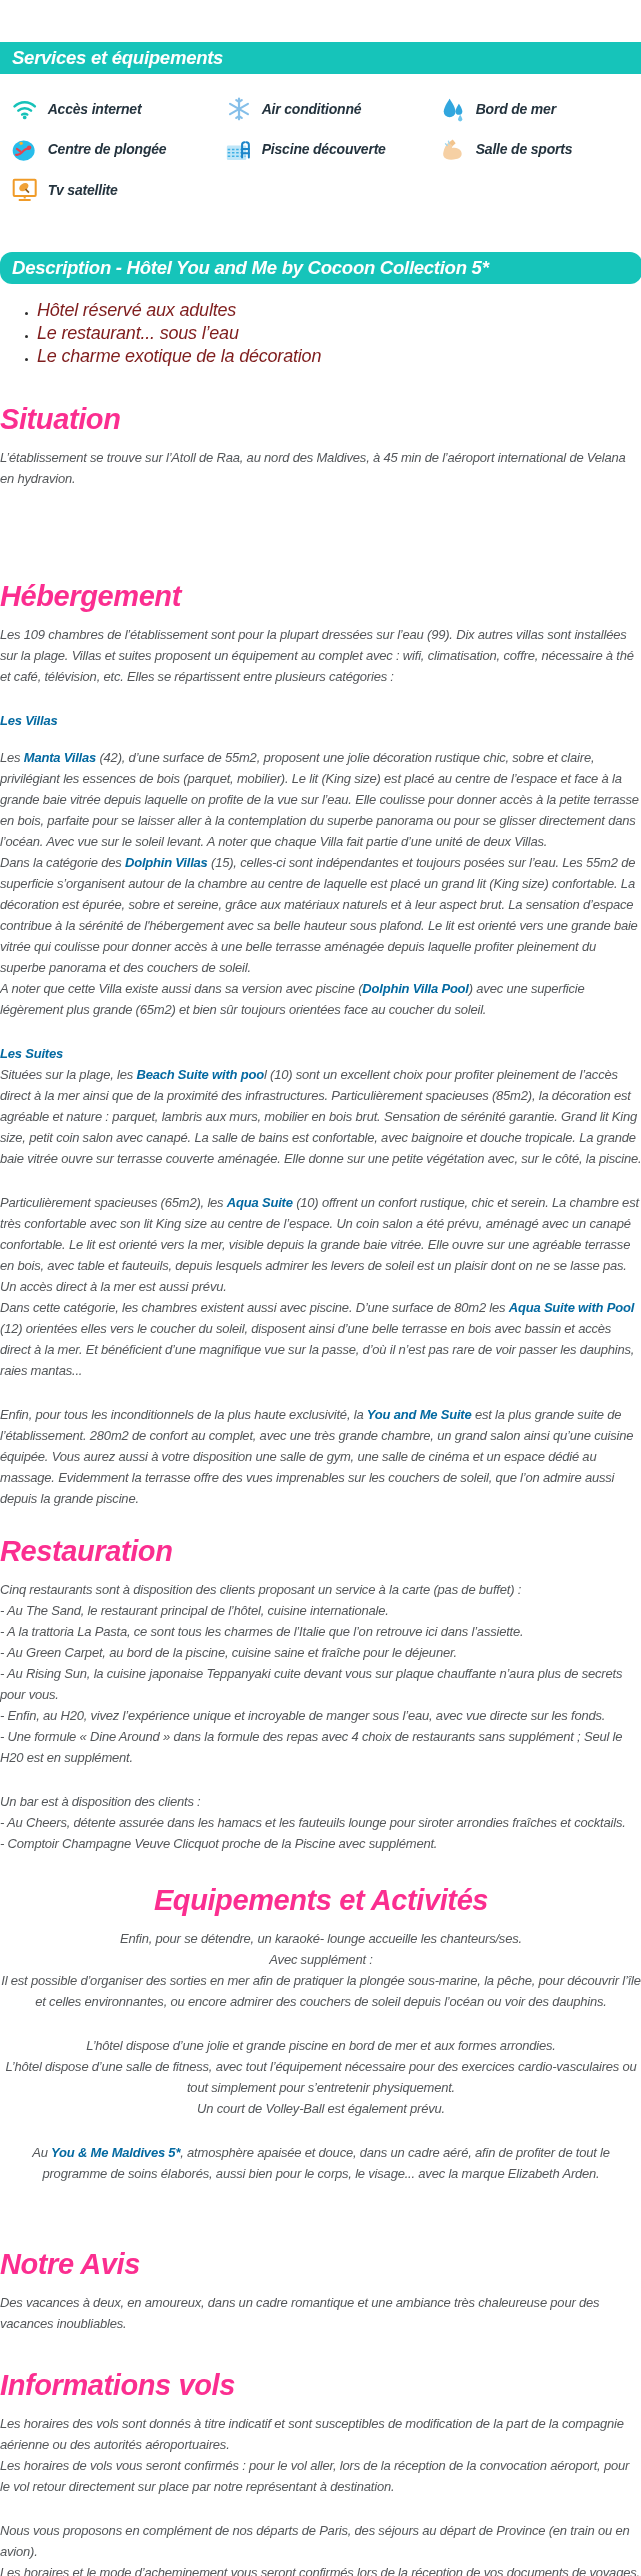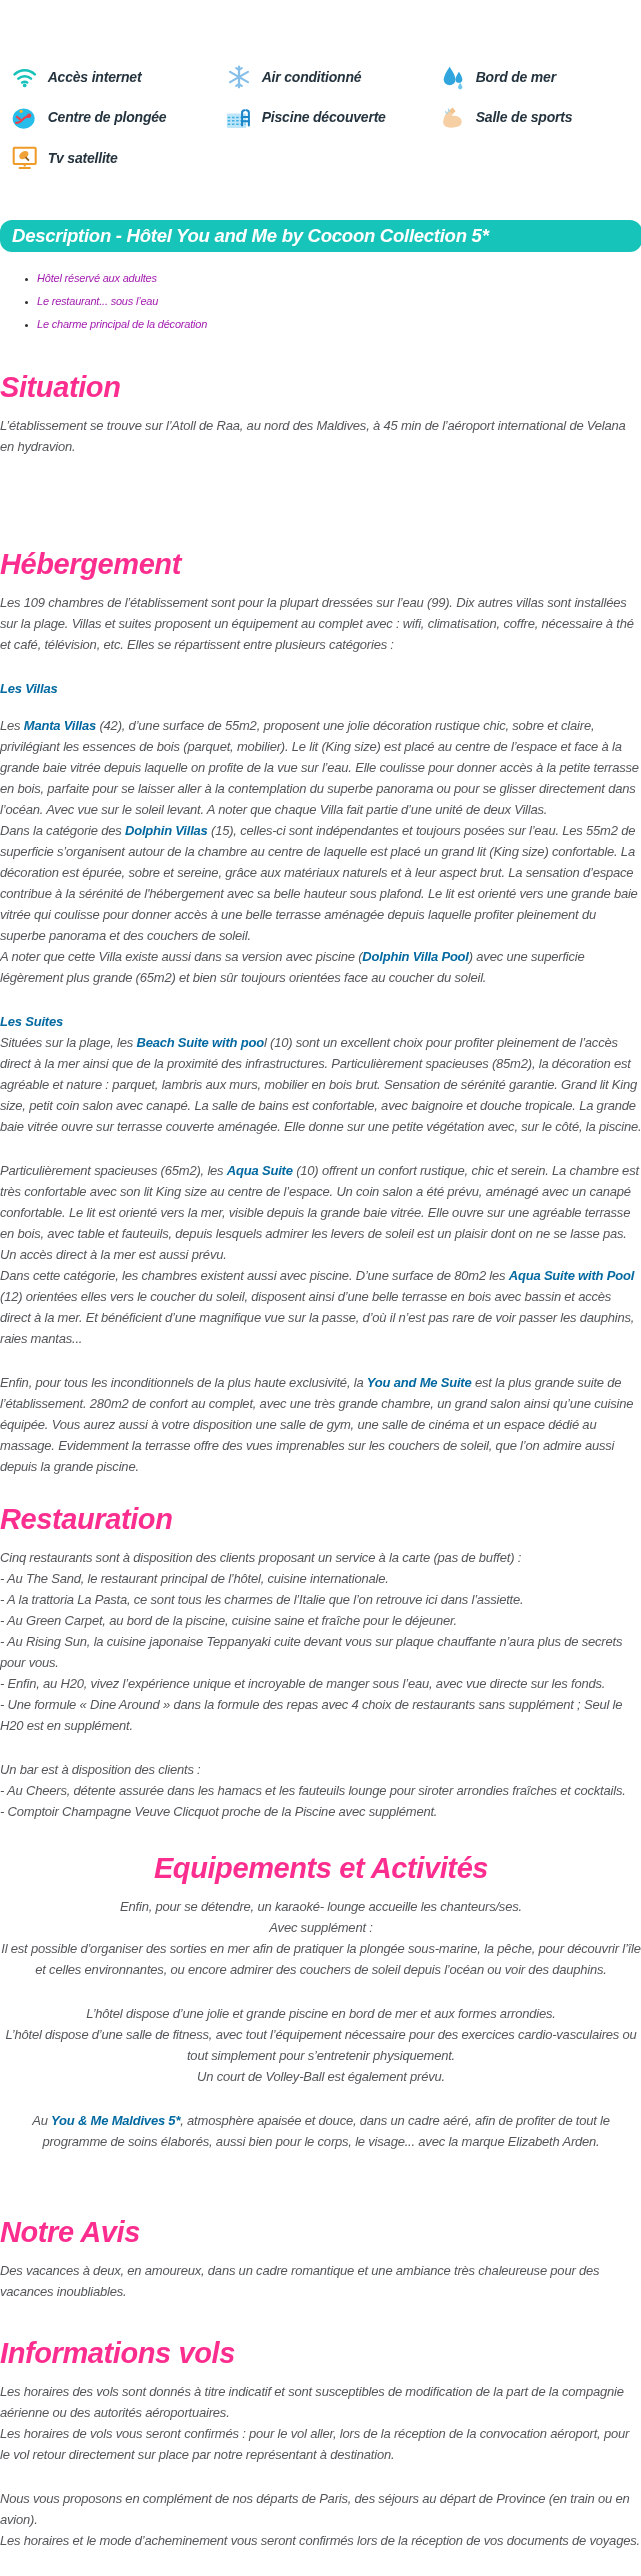--- a/index.html
+++ b/index.html
@@ -21,21 +21,21 @@
     white-space:nowrap;overflow:hidden;
   }
   
   .services{display:grid;grid-template-columns:214px 214px 1fr;padding:20.3px 0 0 10.2px;row-gap:10.2px;text-align:right;}
   .svc{display:flex;align-items:center;gap:8.5px;height:30px;}
   .ic{width:29px;height:27px;flex:none;display:flex;align-items:center;justify-content:center;}
   .lbl{font-weight:700;font-size:14px;color:var(--label);letter-spacing:-0.2px;white-space:nowrap;}
   .bar2{margin-top:47px;border-radius:12px;}
   
   .bullets{margin:15.2px 0 0;padding:0 0 0 37px;list-style:disc;}
-  .bullets li{font-size:11px;line-height:23px;color:#a21caf;letter-spacing:-0.2px;}
+  .bullets li{font-size:18px;line-height:23px;color:#7f1d1d;letter-spacing:-0.2px;}
   .bullets li::marker{font-size:9.3px;color:#2e2e2e;}
   
   .ph{
     color:var(--pink);font-size:29px;line-height:24px;font-weight:700;font-style:italic;
     margin:0 0 15.2px;letter-spacing:-0.4px;
   }
   .blk{margin:16px 0 23px;font-size:13px;line-height:21px;color:var(--body);letter-spacing:-0.2px;}
   .blk.tight{margin-bottom:12px;}
   section .blk:last-child{margin-bottom:0;}
   .b{font-weight:700;color:#0369a1;}
@@ -44,20 +44,23 @@
   #sec-restauration{margin-top:30.5px;}
   #sec-equipements{margin-top:34px;text-align:center;}
   #sec-avis{margin-top:68px;}
   #sec-vols{margin-top:39px;}
 </style>
 </head>
 <body>
 
 <div class="page">
 
+  <div class="bar">
+    <span>Services et équipements</span>
+  </div>
 
   <div class="services">
 
     <div class="svc">
       <span class="ic">
         <svg width="25.4" height="22" viewBox="0 0 30 26">
           <g fill="none" stroke="#16c2b9" stroke-width="3" stroke-linecap="round">
             <path d="M3 10a17 17 0 0 1 24 0"></path>
             <path d="M7.5 15a11 11 0 0 1 15 0"></path>
             <path d="M12 19.5a6 6 0 0 1 6 0"></path>
@@ -156,21 +159,21 @@
 
   </div>
 
   <div class="bar bar2">
     <span>Description - Hôtel You and Me by Cocoon Collection 5*</span>
   </div>
 
   <ul class="bullets">
     <li>Hôtel réservé aux adultes</li>
     <li>Le restaurant... sous l’eau</li>
-    <li>Le charme principal de la décoration</li>
+    <li>Le charme exotique de la décoration</li>
   </ul>
 
   <section id="sec-situation">
     <h2 class="ph">Situation</h2>
     <p class="blk"><span>L’établissement se trouve sur l’Atoll de Raa, au nord des Maldives, à 45 min de l’aéroport international de Velana en hydravion.</span></p>
   </section>
 
   <section id="sec-hebergement">
     <h2 class="ph">Hébergement</h2>
     <p class="blk"><span>Les 109 chambres de l’établissement sont pour la plupart dressées sur l’eau (99). Dix autres villas sont installées sur la plage. Villas et suites proposent un équipement au complet avec : wifi, climatisation, coffre, nécessaire à thé et café, télévision, etc. Elles se répartissent entre plusieurs catégories :</span></p>

